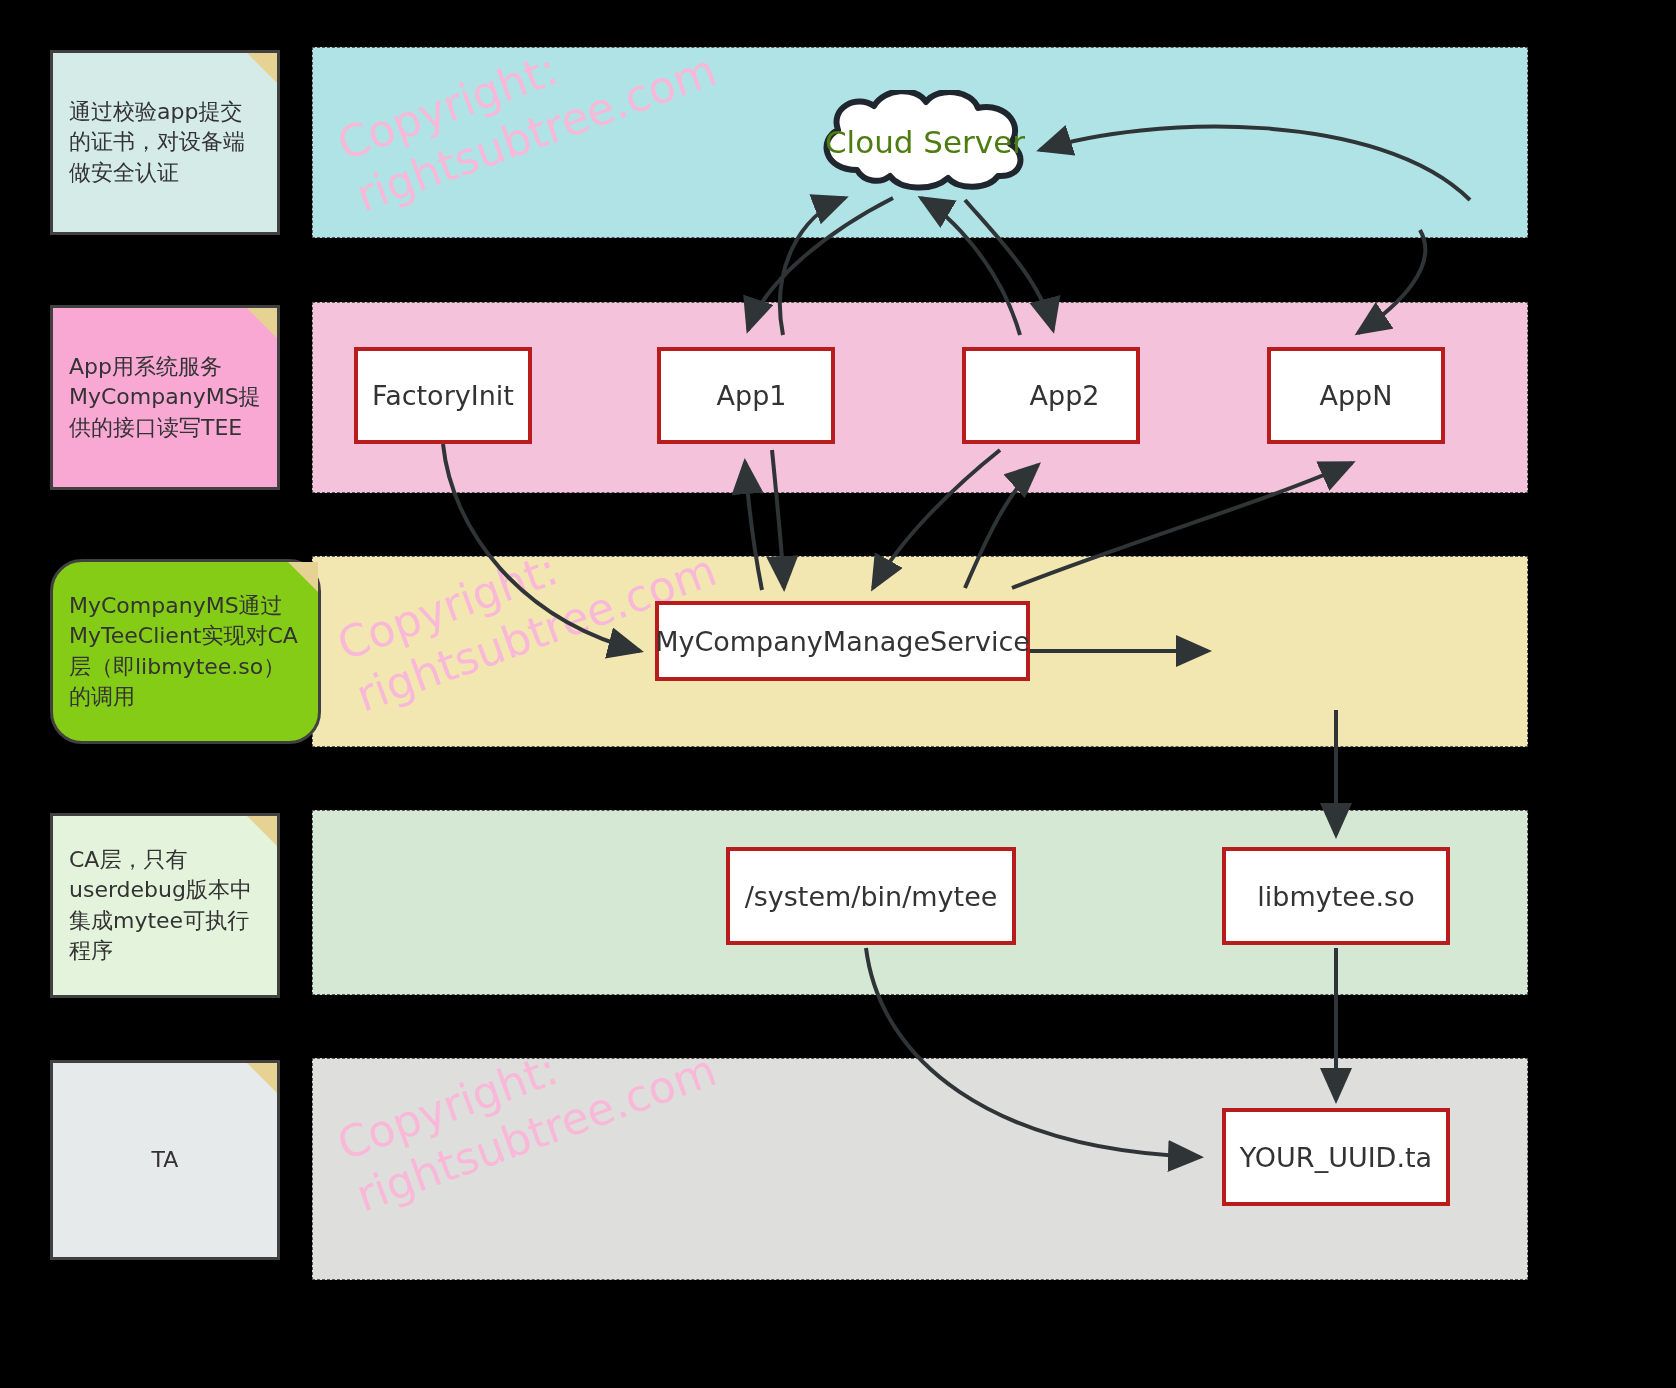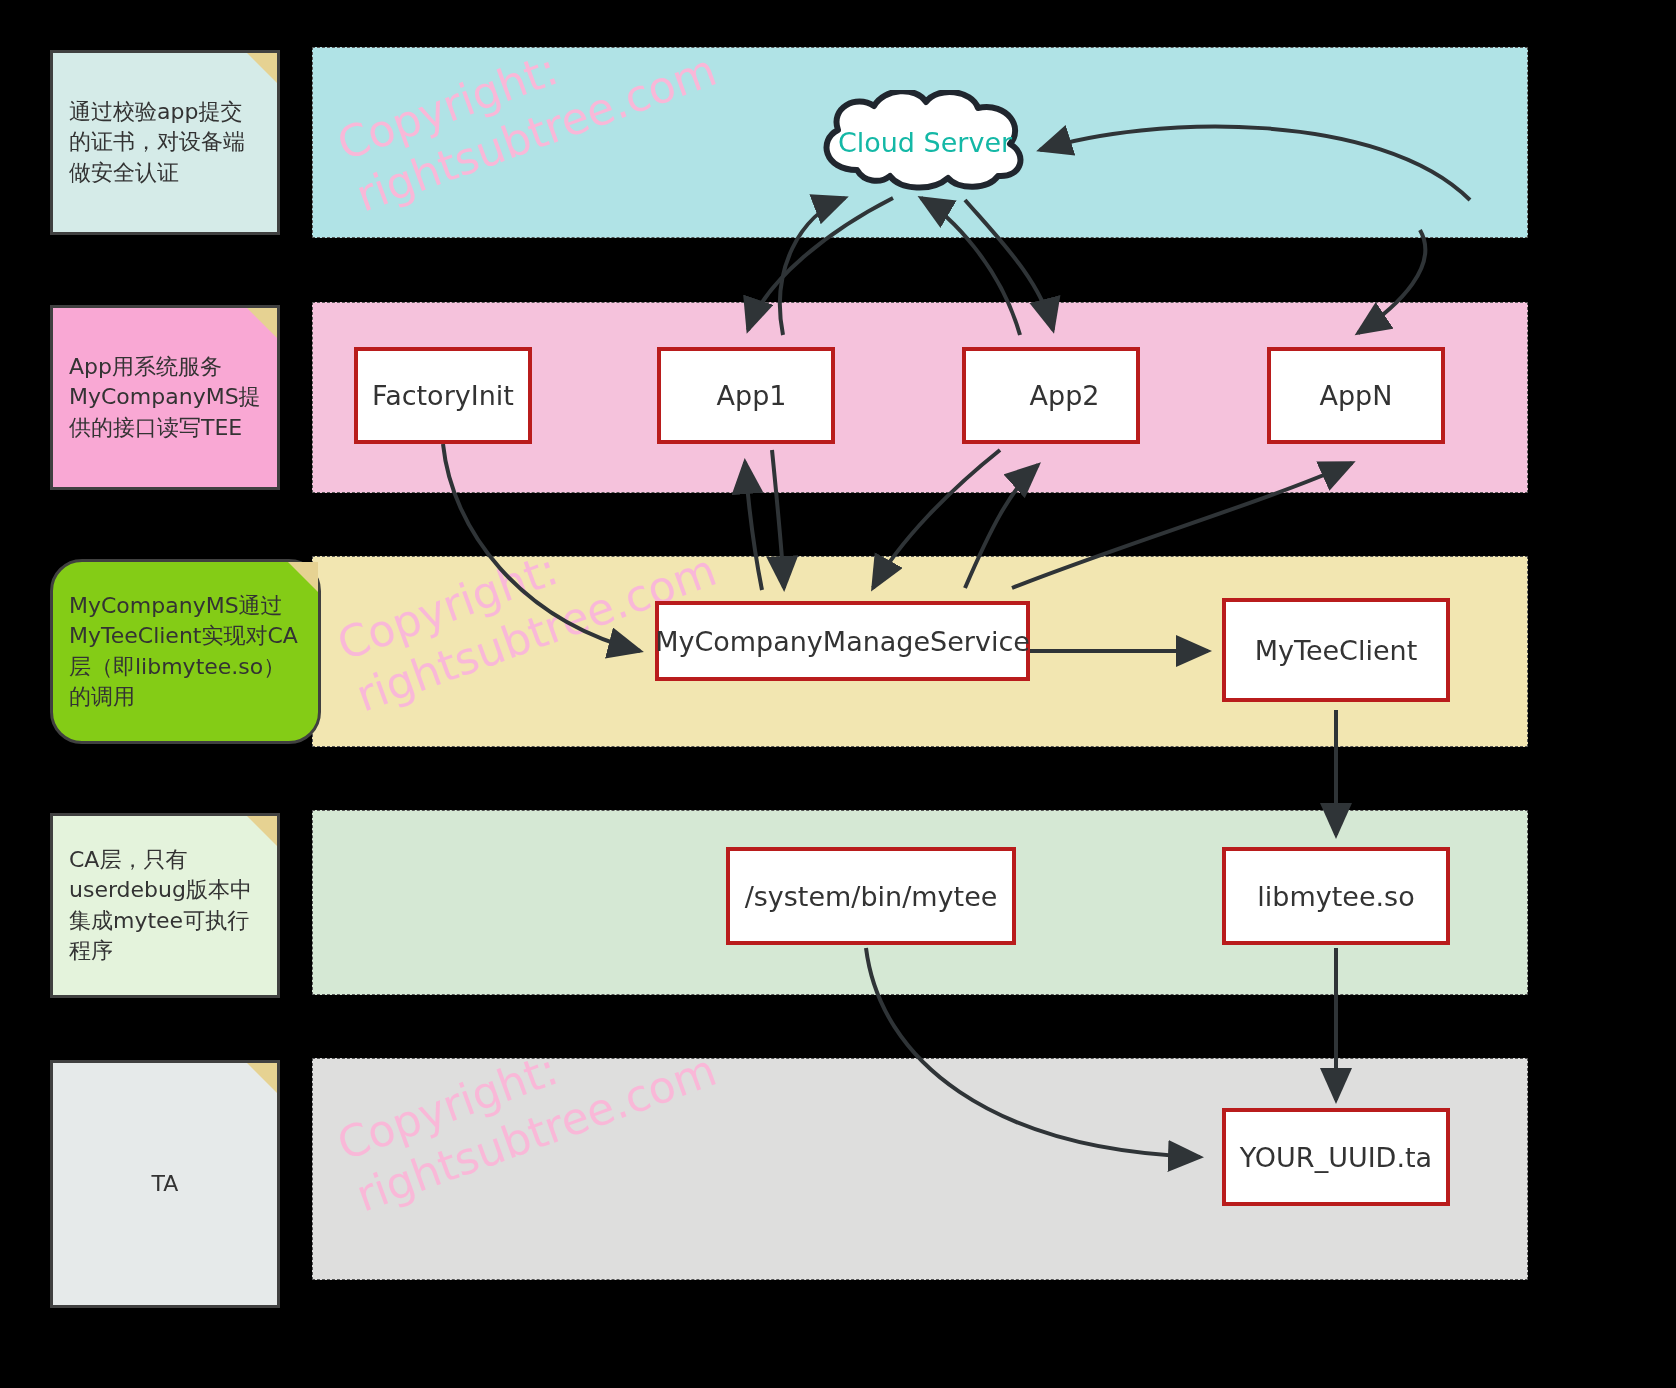--- a/index.html
+++ b/index.html
@@ -60,22 +60,22 @@
     font-size: 27px;
     text-align: center;
   }
 
   
   .cloud-label {
     position: absolute;
     display: flex;
     align-items: center;
     justify-content: center;
-    color: #14b8a6;
-    font-size: 27px;
+    color: #4d7c0f;
+    font-size: 31px;
     pointer-events: none;
   }
 
   
   #edges {
     position: absolute;
     left: 0; top: 0;
     width: 1676px;
     height: 1388px;
     pointer-events: none;
@@ -125,21 +125,21 @@
   <div class="note" style="left:50px; top:559px; width:271px; height:185px; background:#84cc16;border-radius:32px;">
     <span class="note-fold"></span>
     <span>MyCompanyMS通过MyTeeClient实现对CA层（即libmytee.so）的调用</span>
   </div>
 
   <div class="note" style="left:50px; top:813px; width:230px; height:185px; background:#e4f3dc;">
     <span class="note-fold"></span>
     <span>CA层，只有userdebug版本中集成mytee可执行程序</span>
   </div>
 
-  <div class="note center-text" style="left:50px; top:1060px; width:230px; height:248px; background:#e6eaea;">
+  <div class="note center-text" style="left:50px; top:1060px; width:230px; height:200px; background:#e6eaea;">
     <span class="note-fold"></span>
     <span>TA</span>
   </div>
 
   <svg id="edges" viewBox="0 0 1676 1388" xmlns="http://www.w3.org/2000/svg">
     <defs>
       <marker id="ah" markerWidth="10" markerHeight="10" refX="8" refY="4" orient="auto" markerUnits="strokeWidth">
         <path d="M0,0 L9,4 L0,8 z" fill="#2f3437"></path>
       </marker>
     </defs>
@@ -184,21 +184,20 @@
   <div class="node" style="left:354px; top:347px; width:178px; height:97px;">FactoryInit</div>
 
   <div class="node" style="left:657px; top:347px; width:178px; height:97px;padding-left:11px;">App1</div>
 
   <div class="node" style="left:962px; top:347px; width:178px; height:97px;padding-left:27px;">App2</div>
 
   <div class="node" style="left:1267px; top:347px; width:178px; height:97px;">AppN</div>
 
   <div class="node" style="left:655px; top:601px; width:375px; height:80px;">MyCompanyManageService</div>
 
-  <div class="node" style="left:1222px; top:598px; width:228px; height:104px;">MyTeeClient</div>
 
   <div class="node" style="left:726px; top:847px; width:290px; height:98px;">/system/bin/mytee</div>
 
   <div class="node" style="left:1222px; top:847px; width:228px; height:98px;">libmytee.so</div>
 
   <div class="node" style="left:1222px; top:1108px; width:228px; height:98px;">YOUR_UUID.ta</div>
 
 </div>
 
 </body></html>

